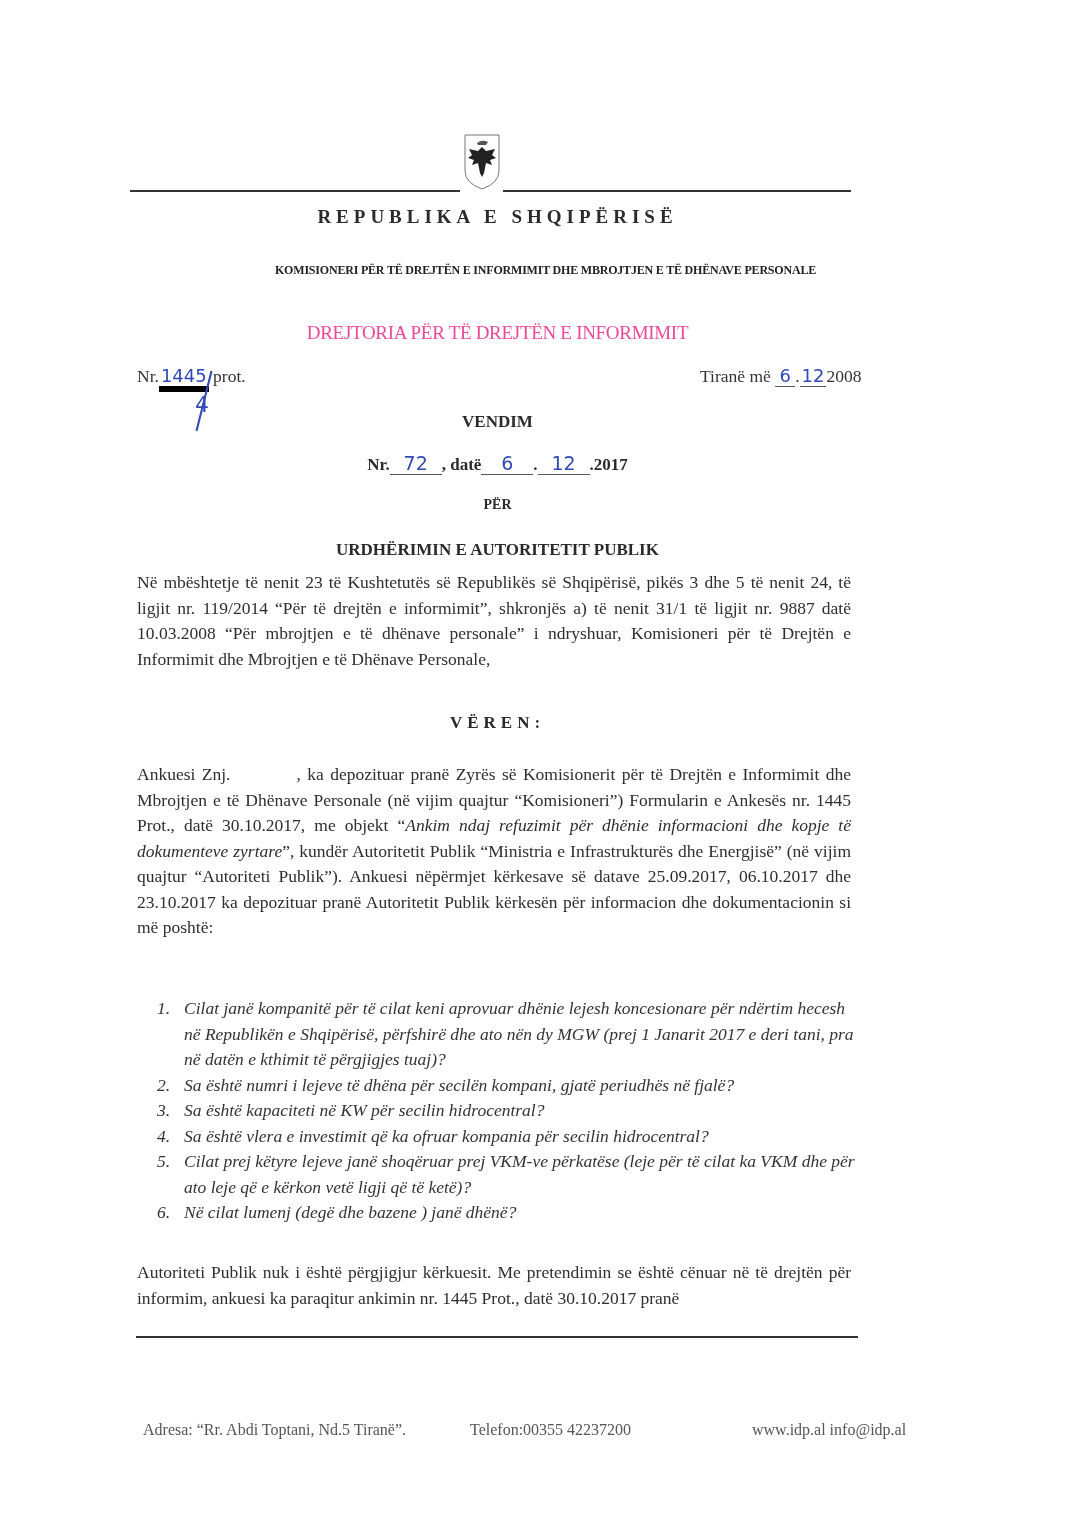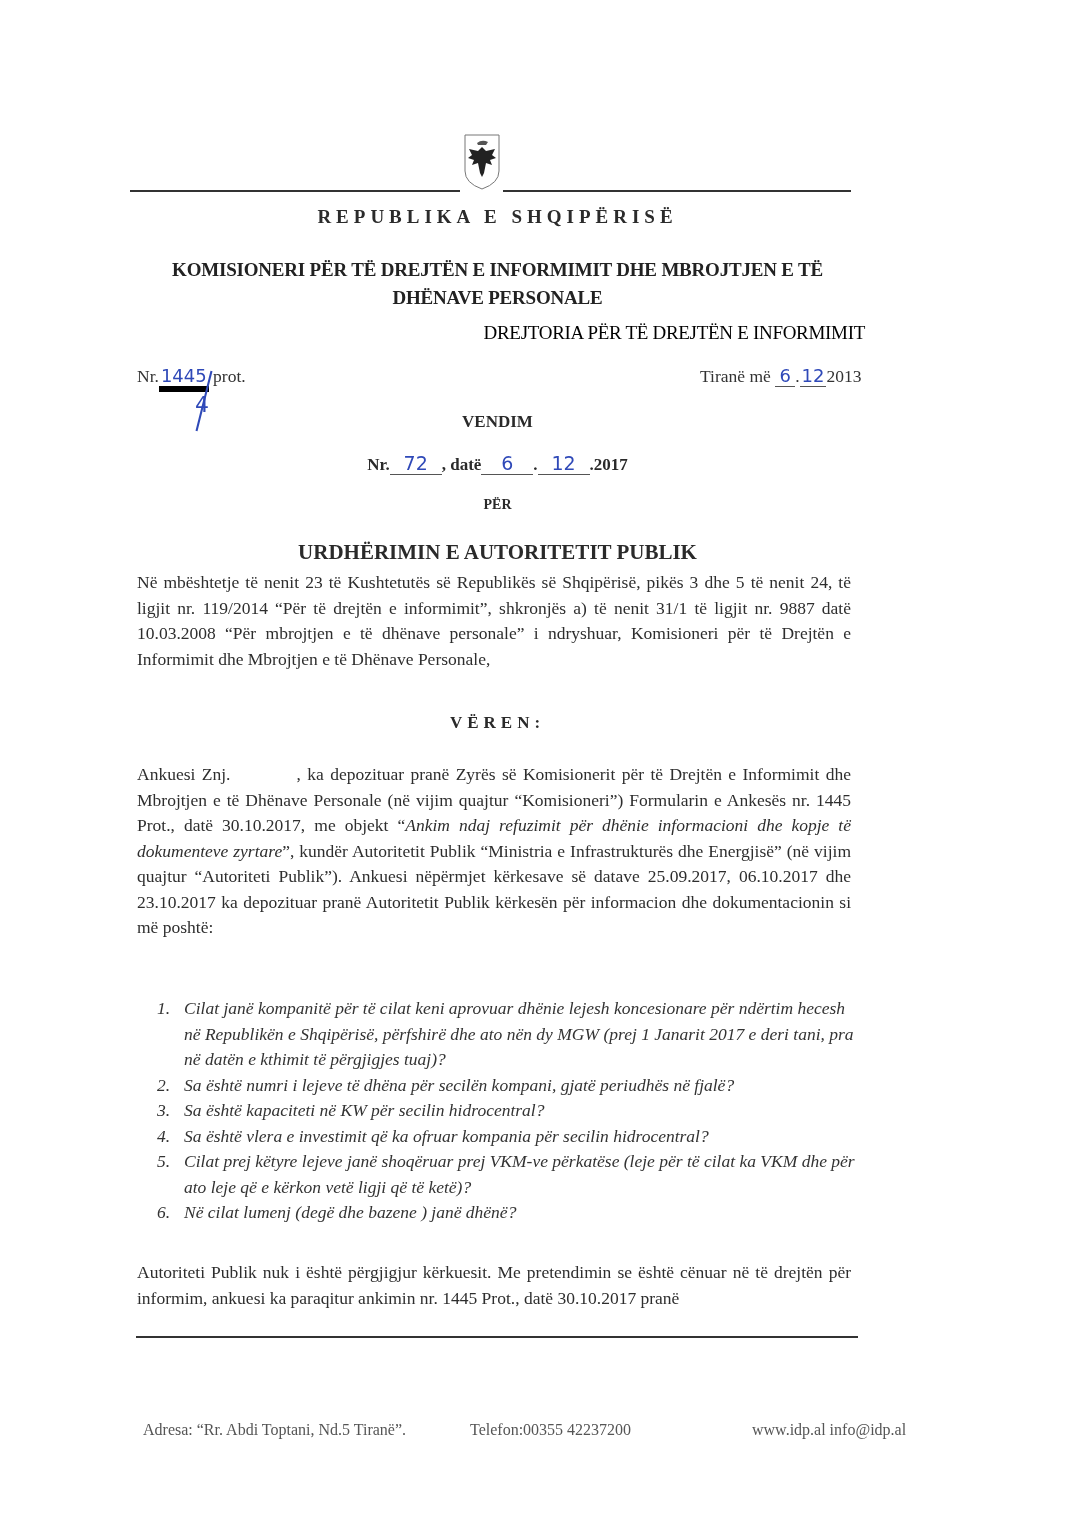--- a/index.html
+++ b/index.html
@@ -6,38 +6,38 @@
     body { width: 1088px; height: 1522px; position: relative; overflow: hidden; font-family: "Liberation Serif", "DejaVu Serif", serif; color: #2a2a2a; }
     .page { position: absolute; left: 0; top: 0; width: 1088px; height: 1170px; background: #fff; }
 
     .emblem { position: absolute; left: 462px; top: 133px; width: 40px; height: 58px; }
     .header-rule { position: absolute; top: 190px; height: 2px; background: #333; }
     .rule-left { left: 130px; width: 330px; }
     .rule-right { left: 503px; width: 348px; }
 
     .center { position: absolute; left: 130px; width: 735px; text-align: center; }
     .republic { top: 206px; font-size: 19px; font-weight: bold; letter-spacing: 5px; color: #2b2b2b; }
-    .commissioner { top: 256px; font-size: 19px; font-weight: bold; line-height: 28px; color: #222; letter-spacing: -0.2px; }
-    .directorate { top: 322px; font-size: 19px; color: #000000; letter-spacing: -0.3px; text-align: right; }
+    .commissioner { top: 256px; font-size: 12px; font-weight: bold; line-height: 28px; color: #222; letter-spacing: -0.2px; margin-left: 48px; }
+    .directorate { top: 322px; font-size: 19px; color: #ec4899; letter-spacing: -0.3px; }
 
     .protocol { position: absolute; left: 137px; top: 365px; font-size: 17.5px; color: #333; }
     .hand { font-family: "DejaVu Sans", sans-serif; color: #2f49b8; font-size: 18px; }
     .proto-num { display: inline-block; border-bottom: 6px solid #000000; padding: 0 2px; }
     .proto-sub { position: absolute; left: 195px; top: 392px; font-size: 22px; }
     .proto-slash { position: absolute; left: 203px; top: 370px; width: 2px; height: 62px; background: #2f49b8; transform: rotate(14deg); }
 
     .place-date { position: absolute; left: 700px; top: 365px; font-size: 17.5px; color: #333; white-space: nowrap; }
     .ul { display: inline-block; border-bottom: 1px solid #555; padding: 0 2px; min-width: 16px; text-align: center; }
 
     .vendim { top: 412px; font-size: 17px; font-weight: bold; color: #2a2a2a; }
     .decision-nr { top: 452px; font-size: 17px; font-weight: bold; color: #2a2a2a; }
     .decision-nr .ul { min-width: 48px; }
     .decision-nr .hand { font-weight: normal; font-size: 19px; }
     .per { top: 497px; font-size: 14px; font-weight: bold; }
-    .subject { top: 540px; font-size: 21px; font-weight: bold; }
+    .subject { top: 540px; font-size: 17px; font-weight: bold; }
 
     .para { position: absolute; left: 137px; width: 714px; font-size: 17.5px; line-height: 25.5px; text-align: justify; color: #2e2e2e; }
     .para1 { top: 570px; }
     .veren { top: 713px; font-size: 17px; font-weight: bold; letter-spacing: 5px; }
     .para2 { top: 762px; }
     .para2 .redact { display: inline-block; width: 66px; }
     .para2 em { font-style: italic; }
 
     .questions { position: absolute; left: 157px; width: 700px; top: 996px; font-size: 17.5px; line-height: 25.5px; font-style: italic; color: #333; margin: 0; padding: 0; list-style: none; }
     .questions li { position: relative; padding-left: 27px; }
@@ -70,21 +70,21 @@
 
   <div class="protocol">
     <span>Nr.</span><span class="hand proto-num">1445</span>
     <span>prot.</span>
   </div>
   <div class="proto-slash"></div>
   <div class="hand proto-sub">4</div>
 
   <div class="place-date">
     <span>Tiranë më</span>
-    <span class="hand ul">6</span>.<span class="hand ul">12</span><span>2013</span>
+    <span class="hand ul">6</span>.<span class="hand ul">12</span><span>2008</span>
   </div>
 
   <div class="center vendim">VENDIM</div>
   <div class="center decision-nr">
     <span>Nr.</span><span class="hand ul">72</span><span>, datë</span><span class="hand ul">6</span>.<span class="hand ul">12</span><span>.2017</span>
   </div>
   <div class="center per">PËR</div>
   <div class="center subject">URDHËRIMIN E AUTORITETIT PUBLIK</div>
 
   <div class="para para1">Në mbështetje të nenit 23 të Kushtetutës së Republikës së Shqipërisë, pikës 3 dhe 5 të nenit 24, të ligjit nr. 119/2014 “Për të drejtën e informimit”, shkronjës a) të nenit 31/1 të ligjit nr. 9887 datë 10.03.2008 “Për mbrojtjen e të dhënave personale” i ndryshuar, Komisioneri për të Drejtën e Informimit dhe Mbrojtjen e të Dhënave Personale,</div>

